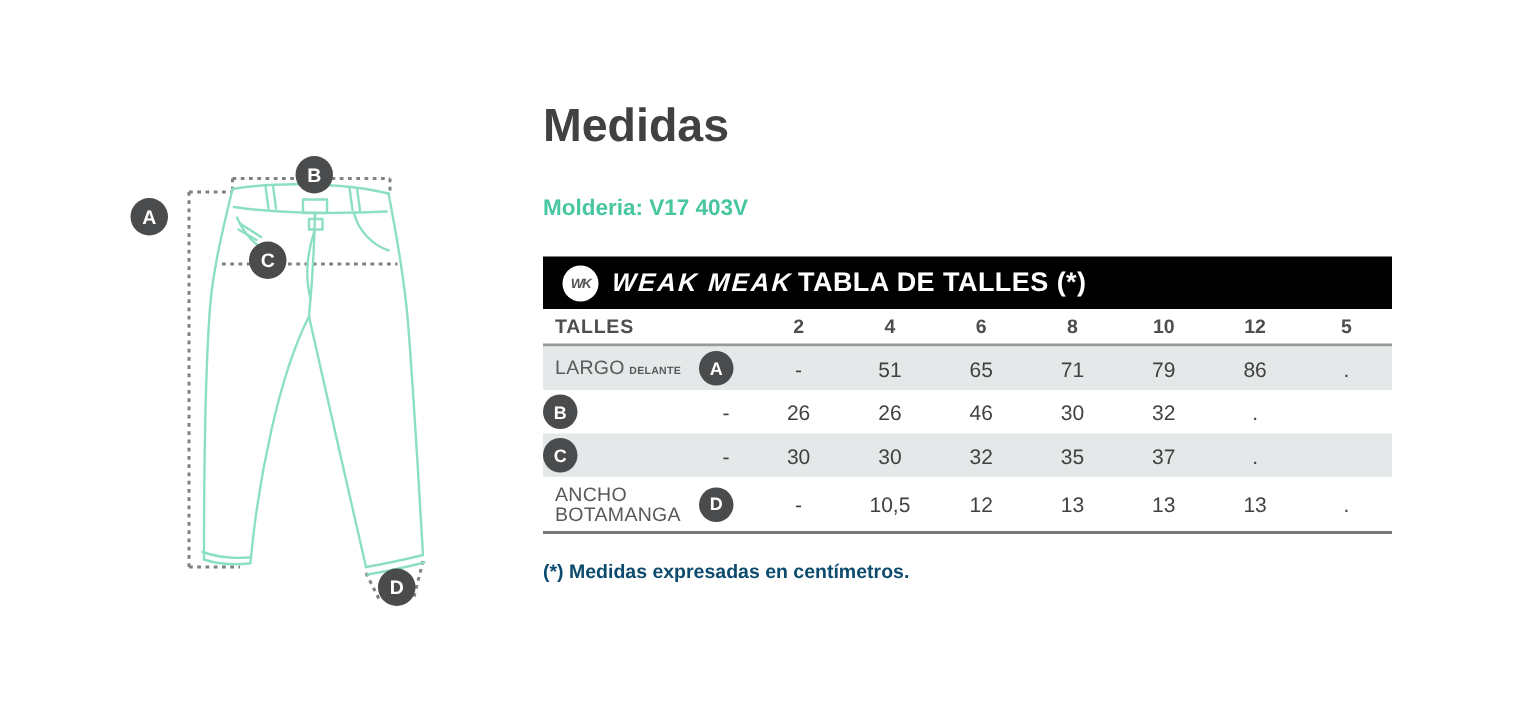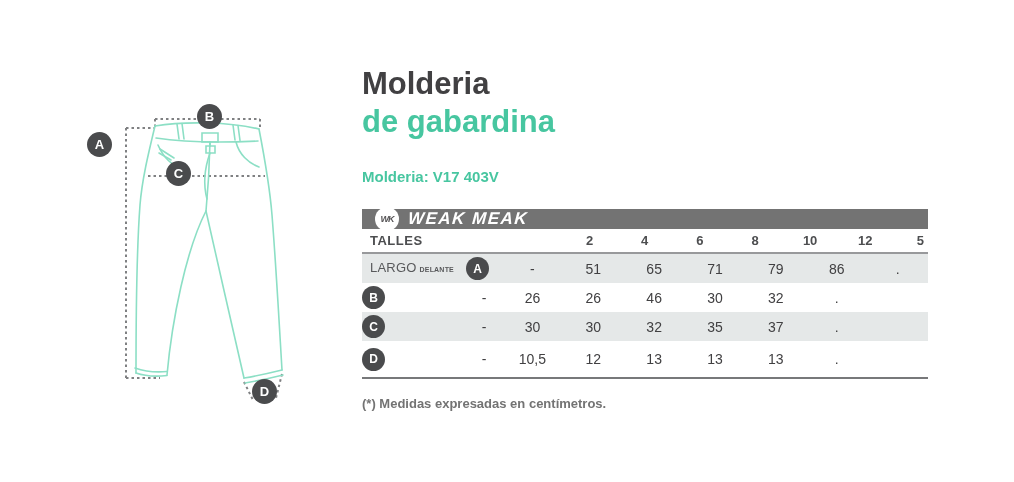--- a/index.html
+++ b/index.html
@@ -28,21 +28,21 @@
 
   
   .content { position:absolute; left:362px; top:66px; width:566px; }
   .title    { font-size:31px; font-weight:bold; color:#414042; line-height:36px; }
   .subtitle { font-size:31px; font-weight:bold; color:#47c6a0; line-height:36px; margin-top:2px; }
   .molderia { font-size:15px; font-weight:bold; color:#47c6a0; margin-top:28px; }
 
   .size-table { margin-top:24px; width:566px; }
 
   .table-header {
-    position:relative; height:20px; background:#737373; color:#fff;
+    position:relative; height:35px; background:#000000; color:#fff;
     display:flex; align-items:center; padding-left:13px;
   }
   .logo-circle {
     width:24px; height:24px; border-radius:50%; background:#fff; color:#565456;
     display:flex; align-items:center; justify-content:center;
     font-size:9px; font-weight:bold; font-style:italic; letter-spacing:-1px;
     flex:0 0 auto;
   }
   .brand {
     margin-left:9px; font-size:17px; font-weight:bold; font-style:italic;
@@ -53,21 +53,21 @@
     letter-spacing:0.3px; white-space:nowrap;
   }
 
   .grid-row {
     display:grid;
     grid-template-columns:104px 36px repeat(7, 1fr);
     align-items:center;
   }
   .talles-row {
     height:25px; border-bottom:2px solid #98999b;
-    font-size:13px; font-weight:bold; color:#4d4e50;gap:40px;
+    font-size:13px; font-weight:bold; color:#4d4e50;
   }
   .talles-label { padding-left:8px; letter-spacing:0.5px; }
   .size-cell { text-align:center; }
 
   .data-row { min-height:29px; font-size:14px; color:#414042; }
   .data-row.striped { background:#e5e8e8; }
   .data-row.tall { min-height:38px; }
   .data-row:last-child { border-bottom:2px solid #77787a; }
   .row-label {
     padding-left:8px; font-size:13px; color:#58595b; line-height:13px;
@@ -75,21 +75,21 @@
   }
   .row-sublabel-inline { font-size:7px; font-weight:bold; margin-left:3px; }
   .row-sublabel-block  { font-size:7px; font-weight:bold; display:block; margin-top:1px; }
   .row-badge {
     width:23px; height:23px; border-radius:50%; background:#4a4b4d; color:#fff;
     font-size:12px; font-weight:bold; display:flex; align-items:center;
     justify-content:center; justify-self:start;
   }
   .value-cell { text-align:center; }
 
-  .footnote { margin-top:17px; font-size:13px; font-weight:bold; color:#737373; }
+  .footnote { margin-top:17px; font-size:13px; font-weight:bold; color:#0c4a6e; }
 </style>
 </head>
 <body>
 
 <div class="page">
 
   <div class="figure">
     <svg width="300" height="345" viewBox="0 0 300 345">
 
       <g stroke="#7f8082" stroke-width="2" stroke-dasharray="2.5 3" fill="none">
@@ -144,28 +144,28 @@
         <path d="M176,57 C179,69 188,78 199,82"></path>
       </g>
     </svg>
     <div class="marker m-a">A</div>
     <div class="marker m-b">B</div>
     <div class="marker m-c">C</div>
     <div class="marker m-d">D</div>
   </div>
 
   <div class="content">
-    <div class="title">Molderia</div>
-    <div class="subtitle">de gabardina</div>
+    <div class="title">Medidas</div>
     <div class="molderia">Molderia: V17 403V</div>
 
     <div class="size-table">
       <div class="table-header">
         <span class="logo-circle">WK</span>
         <span class="brand">WEAK MEAK</span>
+        <span class="table-title">TABLA DE TALLES (*)</span>
       </div>
 
       <div class="grid-row talles-row" id="talles-row">
         <span class="talles-label">TALLES</span>
         <span></span>
       <span class="size-cell">2</span>
           <span class="size-cell">4</span>
           <span class="size-cell">6</span>
           <span class="size-cell">8</span>
           <span class="size-cell">10</span>
@@ -205,20 +205,21 @@
             </span>
             <span class="value-cell">-</span>
             <span class="value-cell">30</span>
             <span class="value-cell">30</span>
             <span class="value-cell">32</span>
             <span class="value-cell">35</span>
             <span class="value-cell">37</span>
             <span class="value-cell">.</span>
           </div>
           <div class="grid-row data-row tall">
+            <span class="row-label"><span>ANCHO BOTAMANGA</span></span>
             <span>
               <span class="row-badge">D</span>
             </span>
             <span class="value-cell">-</span>
             <span class="value-cell">10,5</span>
             <span class="value-cell">12</span>
             <span class="value-cell">13</span>
             <span class="value-cell">13</span>
             <span class="value-cell">13</span>
             <span class="value-cell">.</span>

